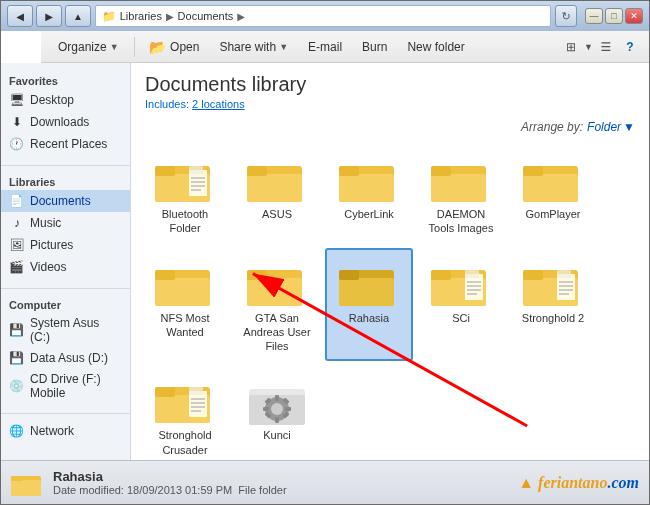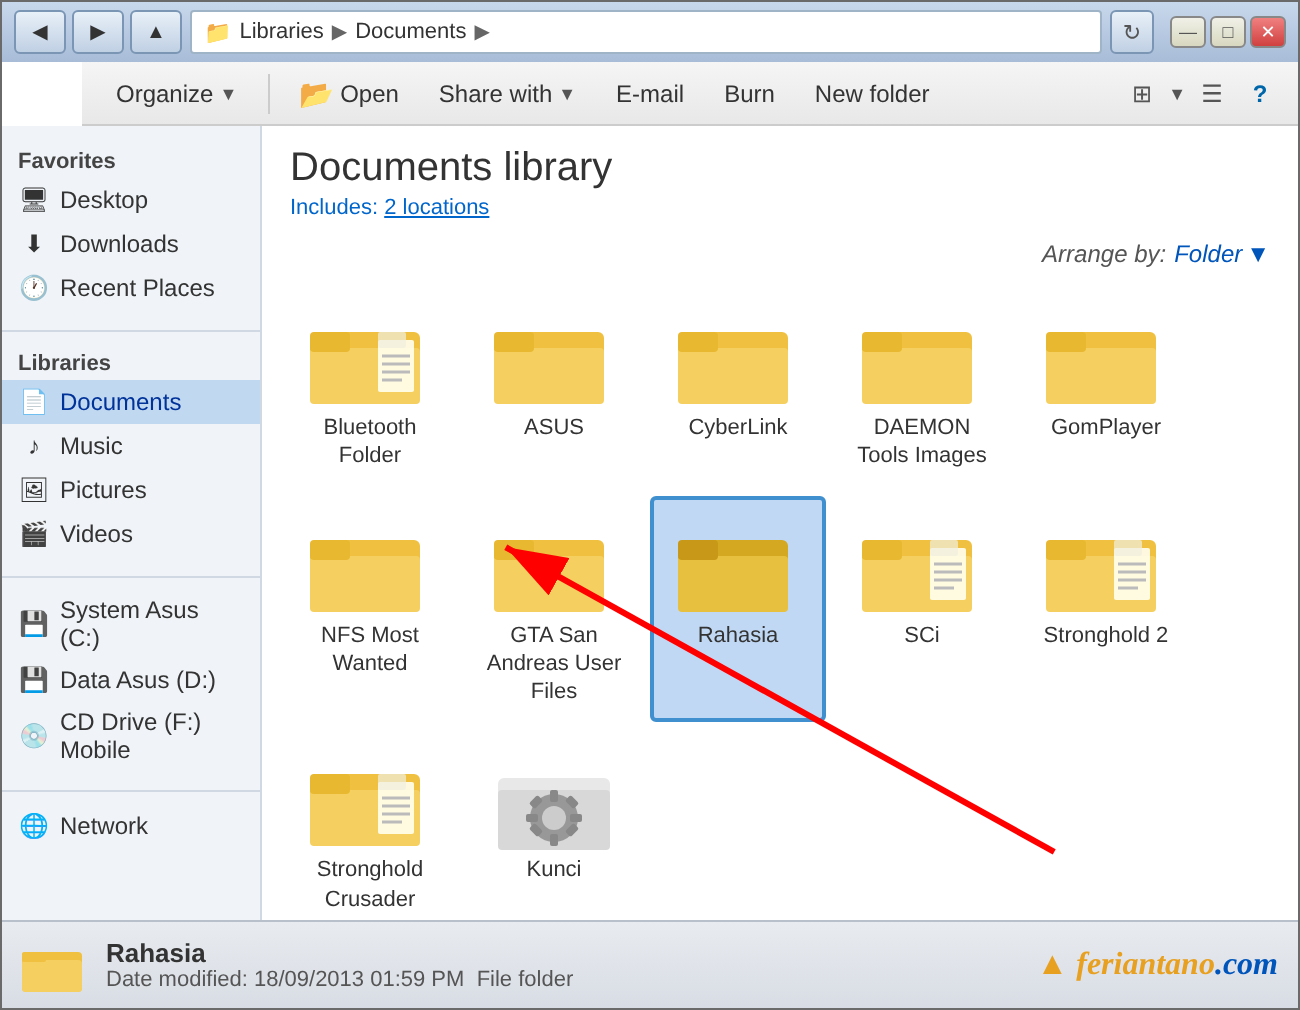--- a/index.html
+++ b/index.html
@@ -165,20 +165,21 @@
         </div>
         <div class="sidebar-item">
           <div class="sidebar-icon">🎬</div>
           <span>Videos</span>
         </div>
       </div>
 
       <div class="sidebar-divider"></div>
 
       <div class="sidebar-section">
+        <div class="sidebar-section-title">Computer</div>
         <div class="sidebar-item">
           <div class="sidebar-icon">💾</div>
           <span>System Asus (C:)</span>
         </div>
         <div class="sidebar-item">
           <div class="sidebar-icon">💾</div>
           <span>Data Asus (D:)</span>
         </div>
         <div class="sidebar-item">
           <div class="sidebar-icon">💿</div>

